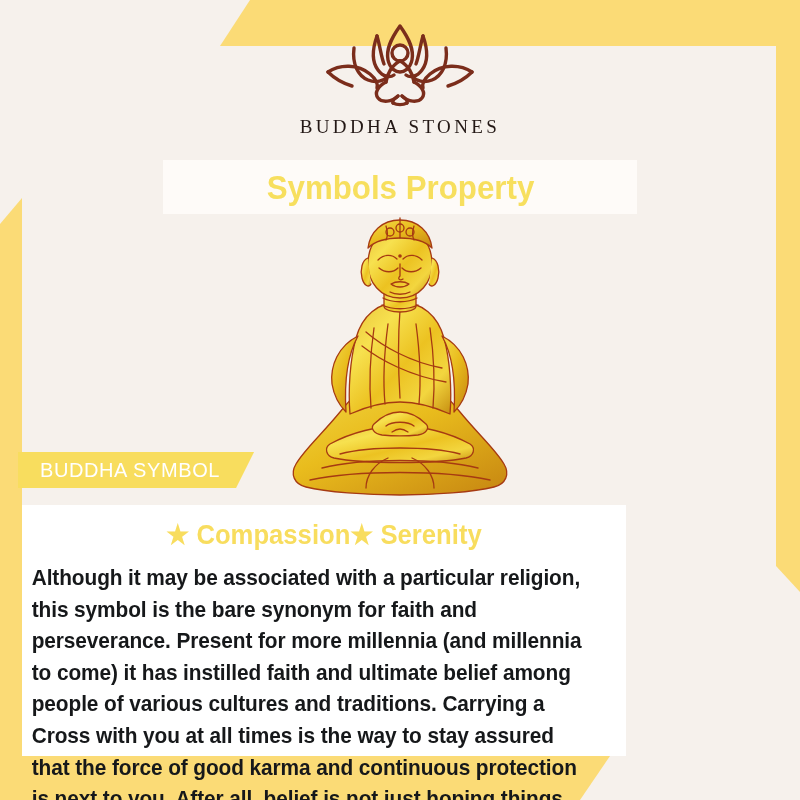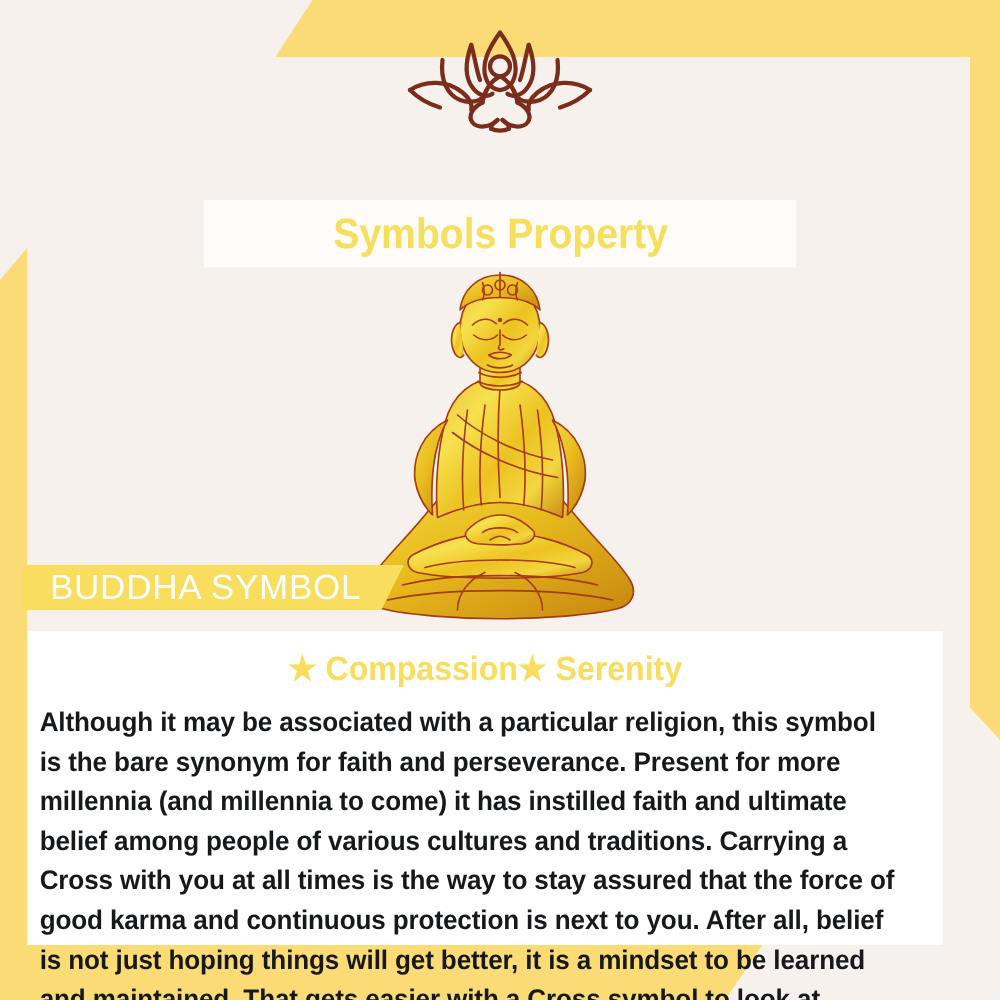--- a/index.html
+++ b/index.html
@@ -139,32 +139,32 @@
     top: 452px;
     height: 36px;
     padding: 0 34px 0 22px;
     background: #f8dd5e;
     display: flex;
     align-items: center;
     clip-path: polygon(0 0, 100% 0, calc(100% - 18px) 100%, 0 100%);
   }
   .ribbon-text {
     color: #ffffff;
-    font-size: 28px;
+    font-size: 20px;
     letter-spacing: 0.6px;
     font-weight: 400;
     white-space: nowrap;
   }
 
   
   .card {
     position: absolute;
     left: 22px;
     top: 505px;
-    width: 732px;
+    width: 604px;
     bottom: 44px;
     background: #ffffff;
   }
 
   .keywords {
     margin: 0;
     padding: 14px 0 0 0;
     text-align: center;
     font-family: "Liberation Sans Narrow", "Liberation Sans", sans-serif;
     font-size: 27px;
@@ -227,20 +227,21 @@
         <path d="M86 41 C78 45 73 54 72 62"></path>
         <path d="M86 41 C94 45 99 54 100 62"></path>
 
         <path d="M72 62 C64 66 60 73 64 78 C68 83 78 82 84 76"></path>
         <path d="M100 62 C108 66 112 73 108 78 C104 83 94 82 88 76"></path>
         <path d="M84 76 C80 79 78 81 79 83"></path>
         <path d="M88 76 C92 79 94 81 93 83"></path>
         <path d="M79 83 C83 85 89 85 93 83"></path>
       </g>
     </svg>
+    <div class="logo-word">BUDDHA STONES</div>
   </div>
 
   <div class="title-band">
     <div class="title-text">Symbols Property</div>
   </div>
 
   <div class="art-stage">
     <svg class="buddha" viewBox="0 0 260 292">
       <defs>
         <linearGradient id="goldA" x1="0" y1="0" x2="1" y2="1">

